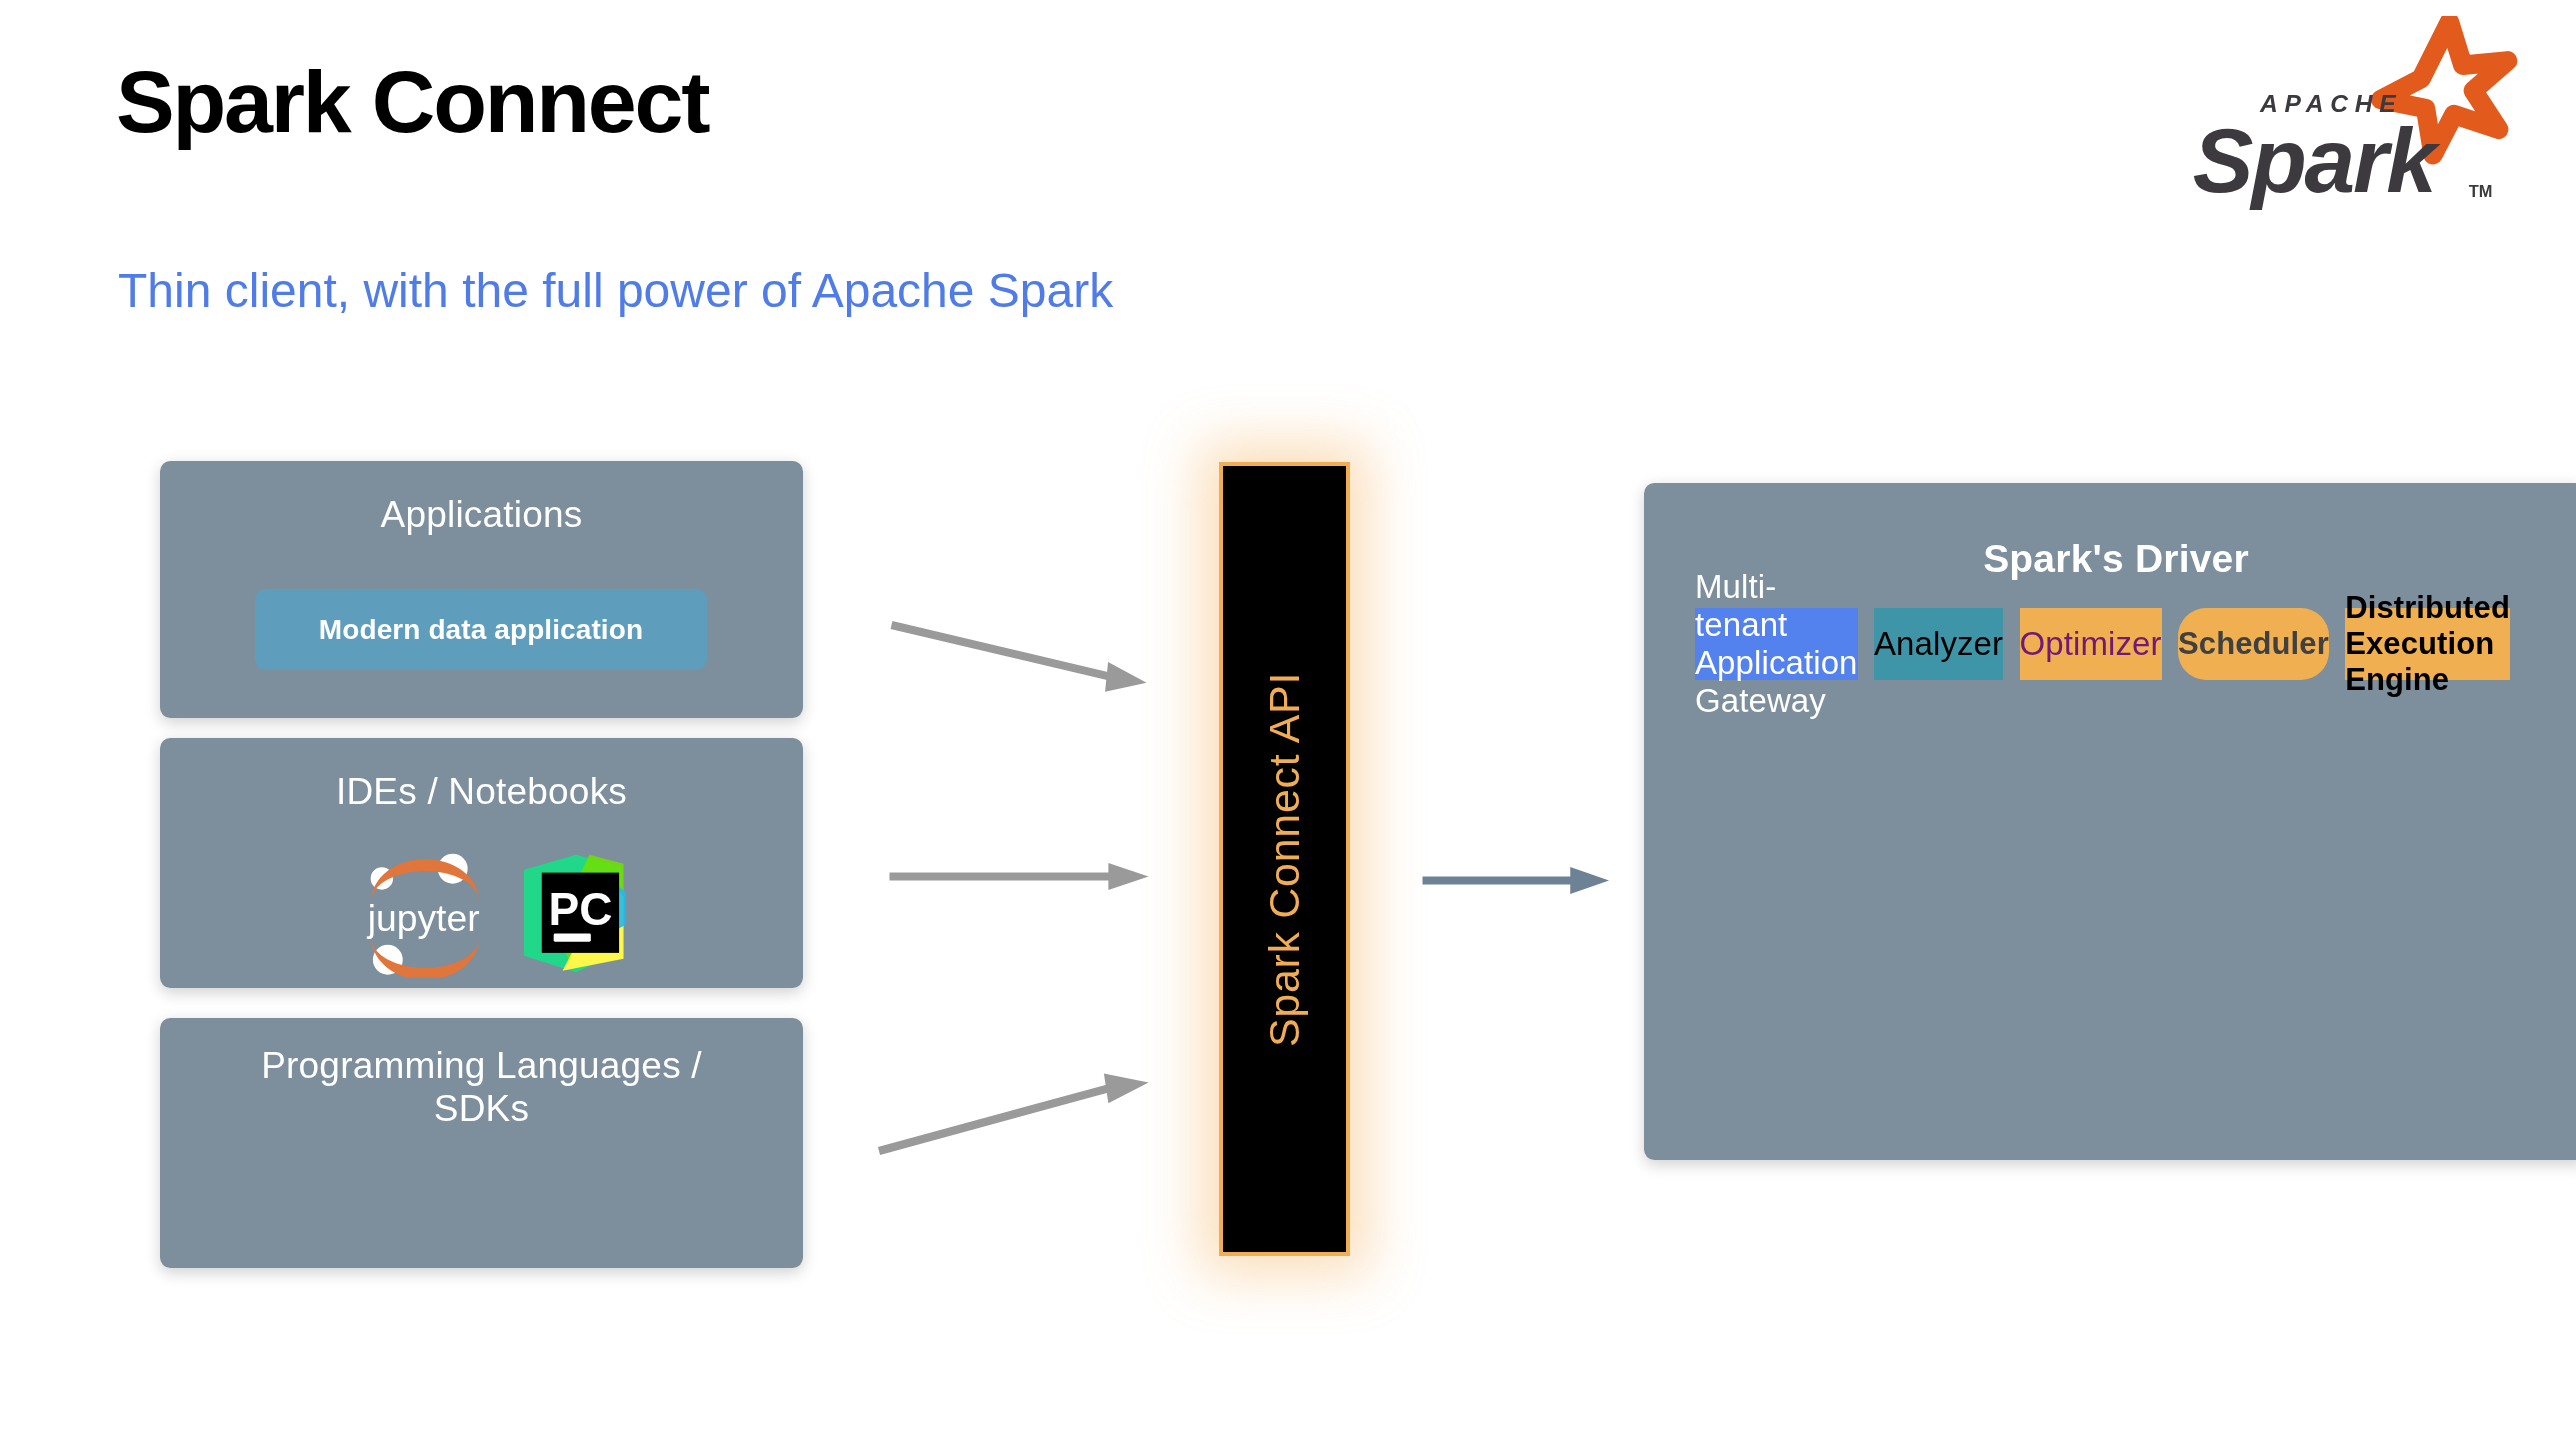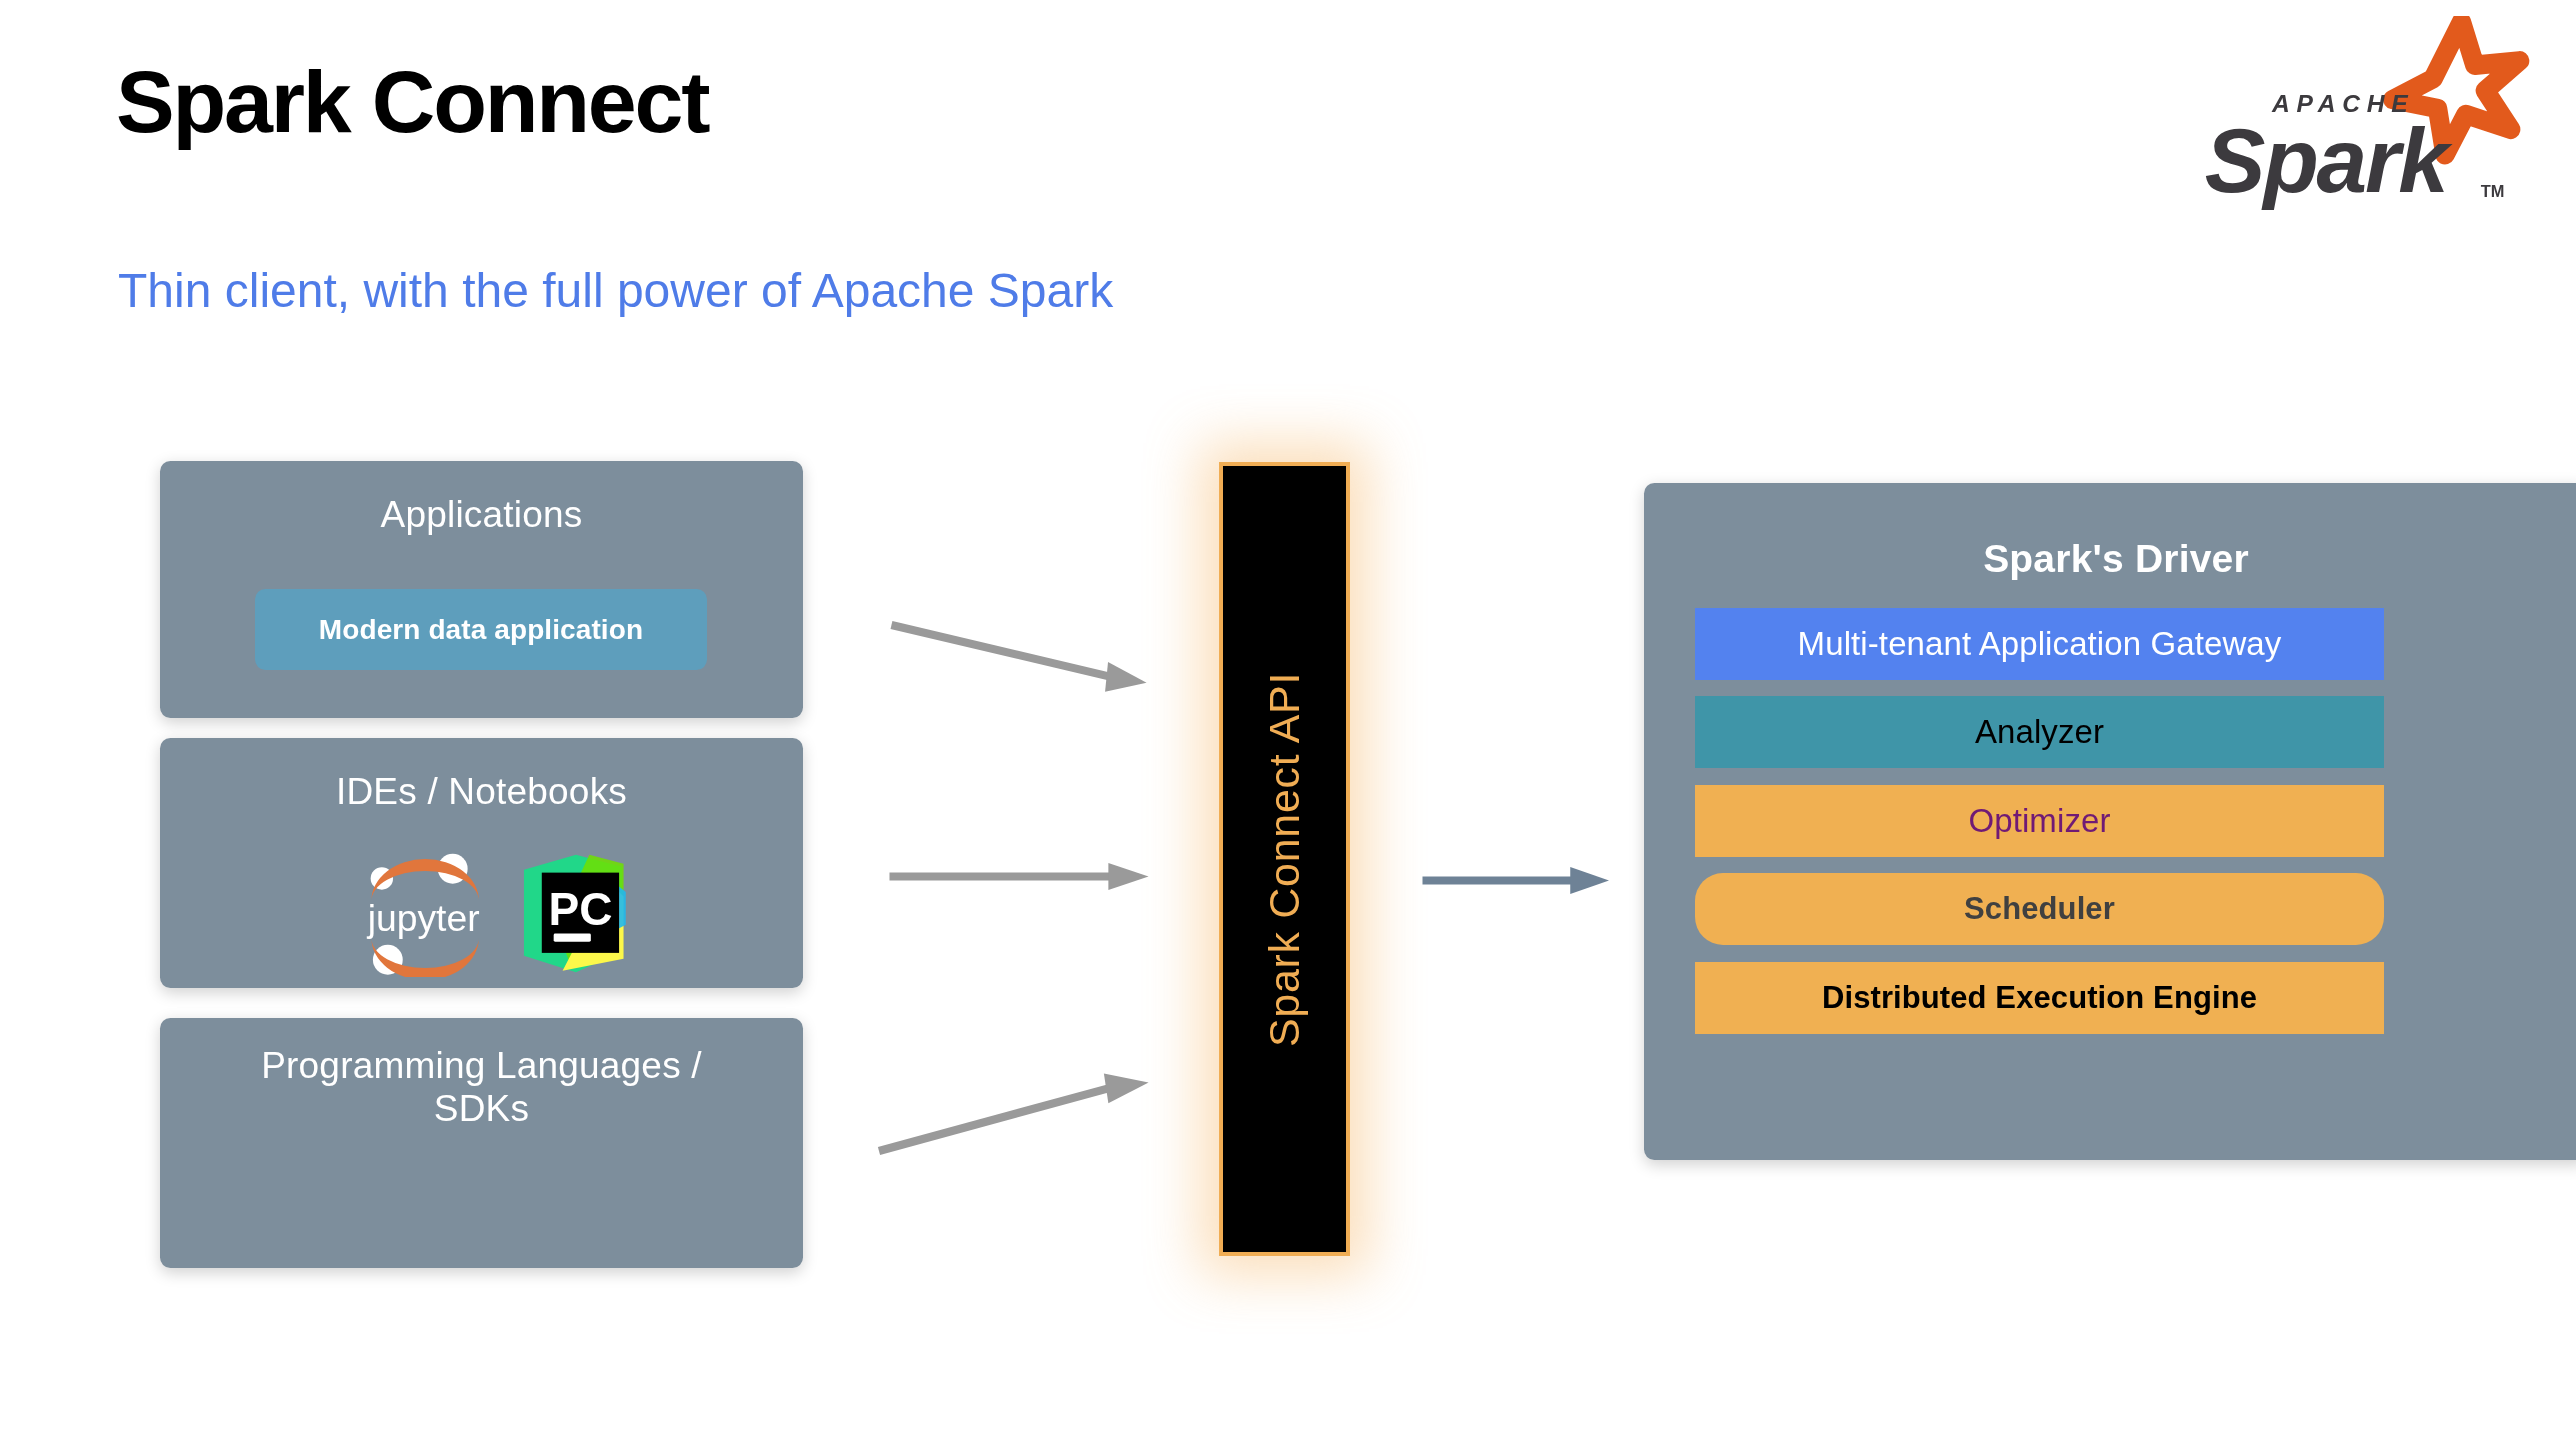--- a/index.html
+++ b/index.html
@@ -36,21 +36,21 @@
     font-size: 48px;
     font-weight: 400;
     color: #4f7ce8;
     letter-spacing: 0px;
     white-space: nowrap;
   }
 
   
   .spark-logo {
     position: absolute;
-    right: 34px;
+    right: 46px;
     top: 16.4px;
     width: 373px;
     height: 194px;
   }
   .spark-logo svg { width: 100%; height: 100%; display: block; }
 
   
   .panel {
     position: absolute;
     background: #7d8e9c;
@@ -136,21 +136,21 @@
     padding: 12px;
   }
   #panel-driver .panel-title { margin-top: 42px; font-size: 39px; font-weight: 600; }
 
   .driver-rows {
     position: absolute;
     left: 51px;
     top: 125px;
     width: 689px;
     display: flex;
-    flex-direction: column;
+    flex-direction: row;
     gap: 16.4px;
   }
   .driver-row {
     height: 72px;
     display: flex;
     align-items: center;
     justify-content: center;
     font-size: 33px;
     letter-spacing: 0.1px;
   }

